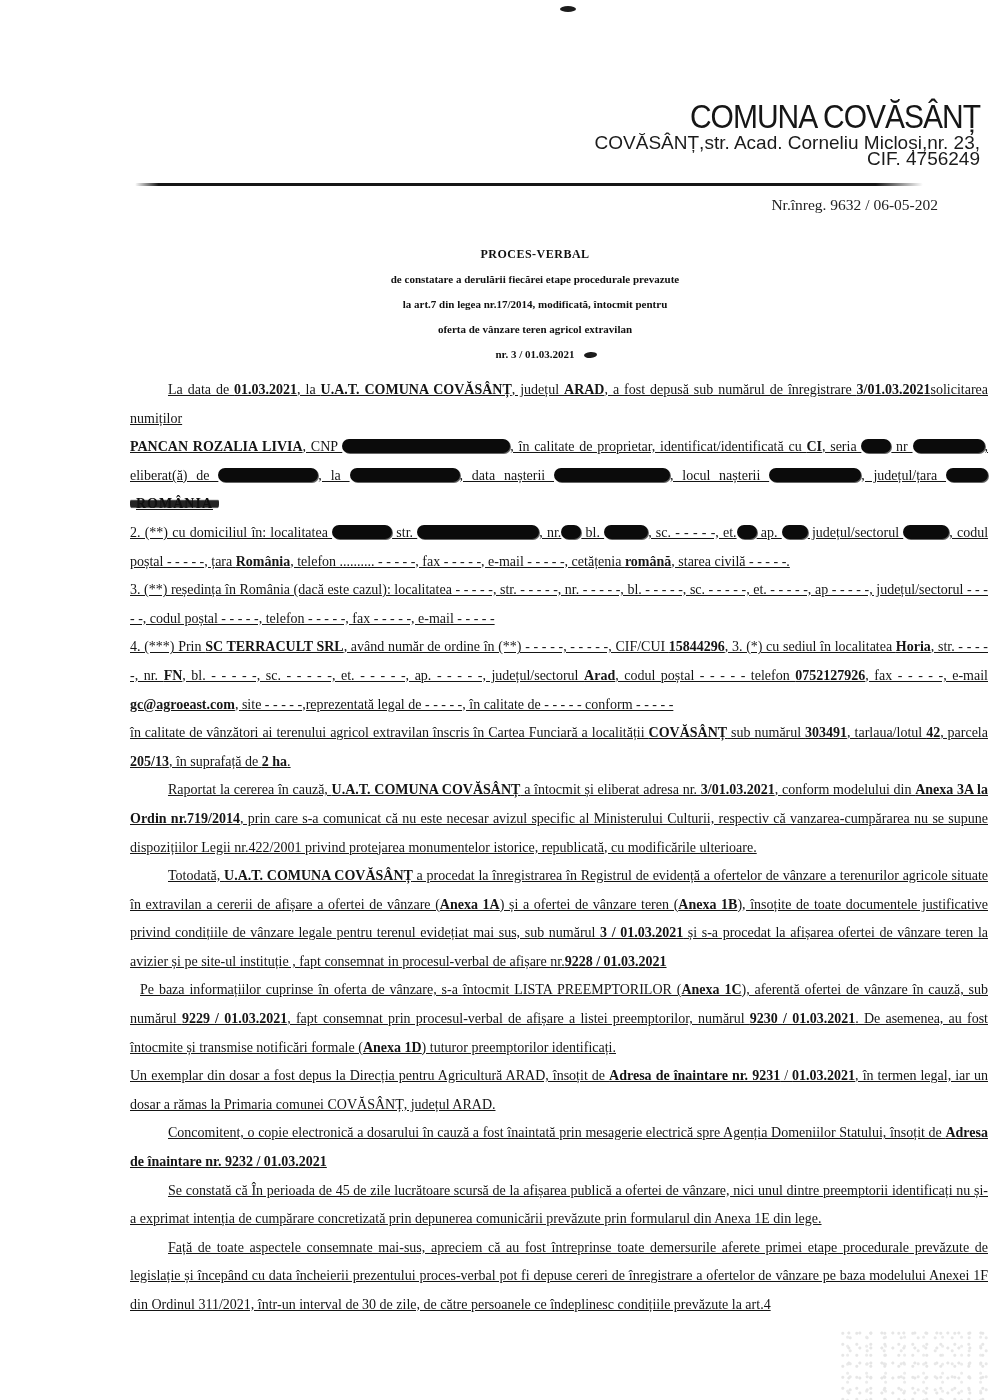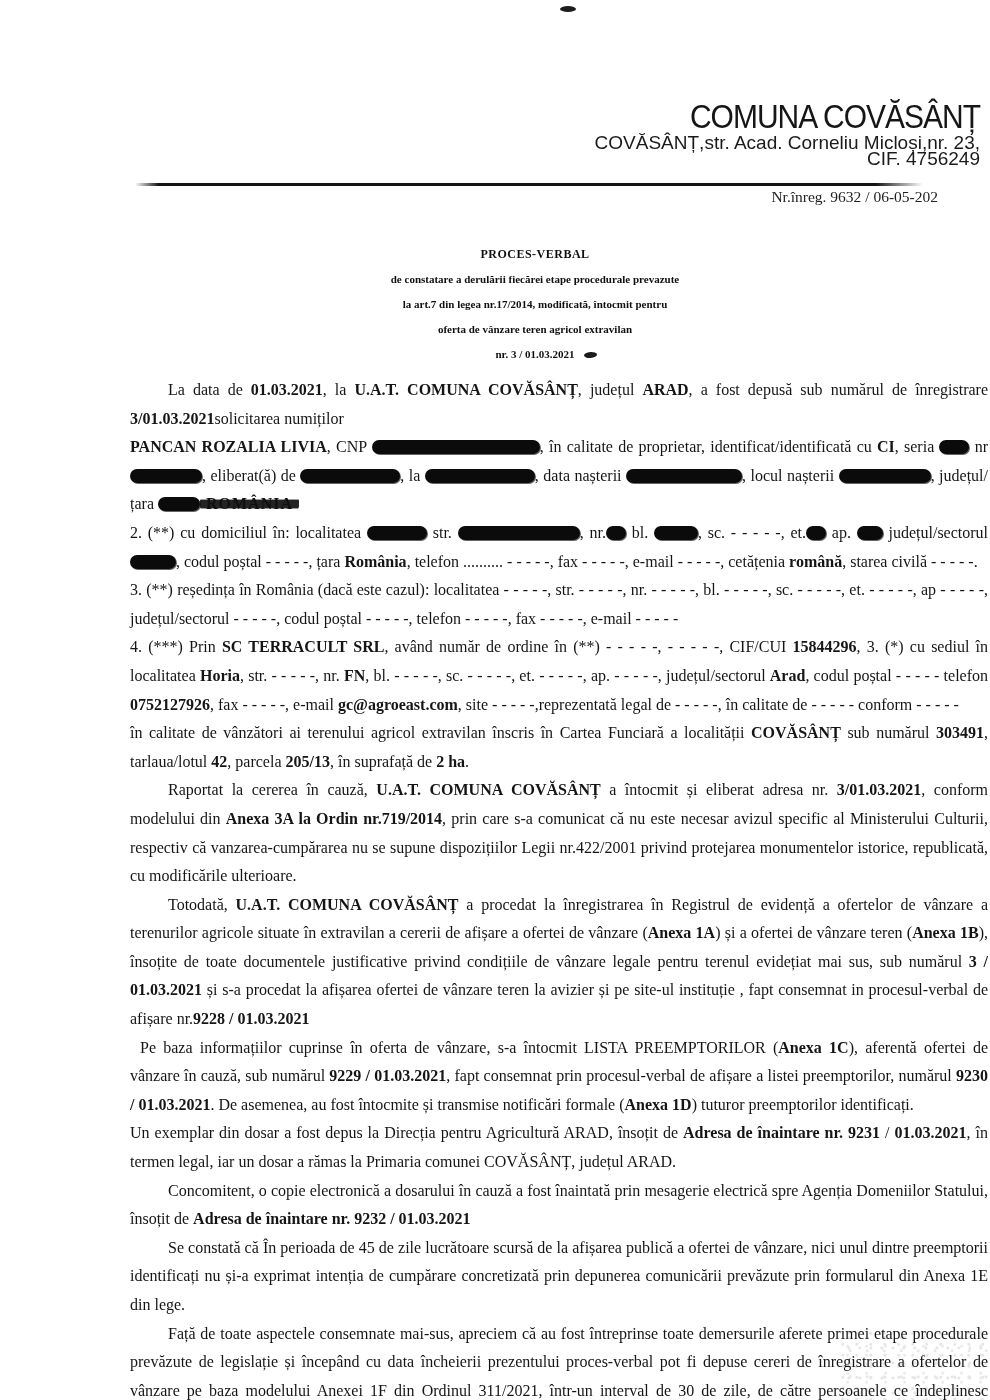--- a/index.html
+++ b/index.html
@@ -13,41 +13,41 @@
   .org-name{
     font-family:"Liberation Sans", sans-serif;font-size:30px;letter-spacing:-1px;
     font-weight:500;color:#161616;transform:scaleY(1.08);
   }
   .addr-line{font-family:"Liberation Sans", sans-serif;font-size:19px;color:#1b1b1b;line-height:15px;margin-top:1px;}
   .head-rule{
     position:absolute;top:183px;left:135px;width:788px;height:3px;
     background:linear-gradient(to right, rgba(20,20,20,0) 0%, #151515 3%, #151515 94%, rgba(20,20,20,0) 100%);
     border-radius:2px;
   }
-  .reg-no{position:absolute;top:188px;right:52px;font-size:15.5px;color:#222;text-align:right;}
+  .reg-no{position:absolute;top:196px;right:52px;font-size:15.5px;color:#222;text-align:right;}
   
   .title-block{position:absolute;top:242px;left:80px;width:910px;text-align:center;font-weight:bold;}
   .title-line{font-size:11px;line-height:25px;color:#101010;}
   .title-line.main{font-size:12px;letter-spacing:.5px;}
   
   .smudge{position:absolute;background:#1c1c1c;border-radius:50%;}
   .smudge.top{left:560px;top:6px;width:16px;height:6px;}
   .smudge.mid{left:584px;top:352px;width:13px;height:6px;transform:rotate(-4deg);}
   .scan-noise{
     position:absolute;right:0;bottom:0;width:150px;height:70px;opacity:.14;
     background:
       radial-gradient(circle at 20% 30%, #555 1px, transparent 2px),
       radial-gradient(circle at 60% 60%, #666 1px, transparent 2px),
       radial-gradient(circle at 80% 20%, #555 1px, transparent 2px),
       radial-gradient(circle at 40% 80%, #777 1px, transparent 2px);
     background-size:14px 11px, 17px 13px, 11px 15px, 19px 9px;
   }
   
   .doc-body{position:absolute;top:376px;left:130px;width:858px;}
-  .para{margin:0;font-size:16px;line-height:28.6px;text-align:justify;color:#151515;}
+  .para{margin:0;font-size:14px;line-height:28.6px;text-align:justify;color:#151515;text-decoration:underline;}
   .para.indent-normal{text-indent:38px;}
   .para.indent-small{text-indent:10px;}
   .para.indent-none{text-indent:0;}
   .bold{font-weight:bold;}
   .redact{
     display:inline-block;background:#0b0b0b;height:14px;border-radius:7px;
     vertical-align:-2px;box-shadow:1px 1px 0 rgba(0,0,0,.6);
   }
   .struck{
     font-weight:bold;letter-spacing:1px;color:#101010;

